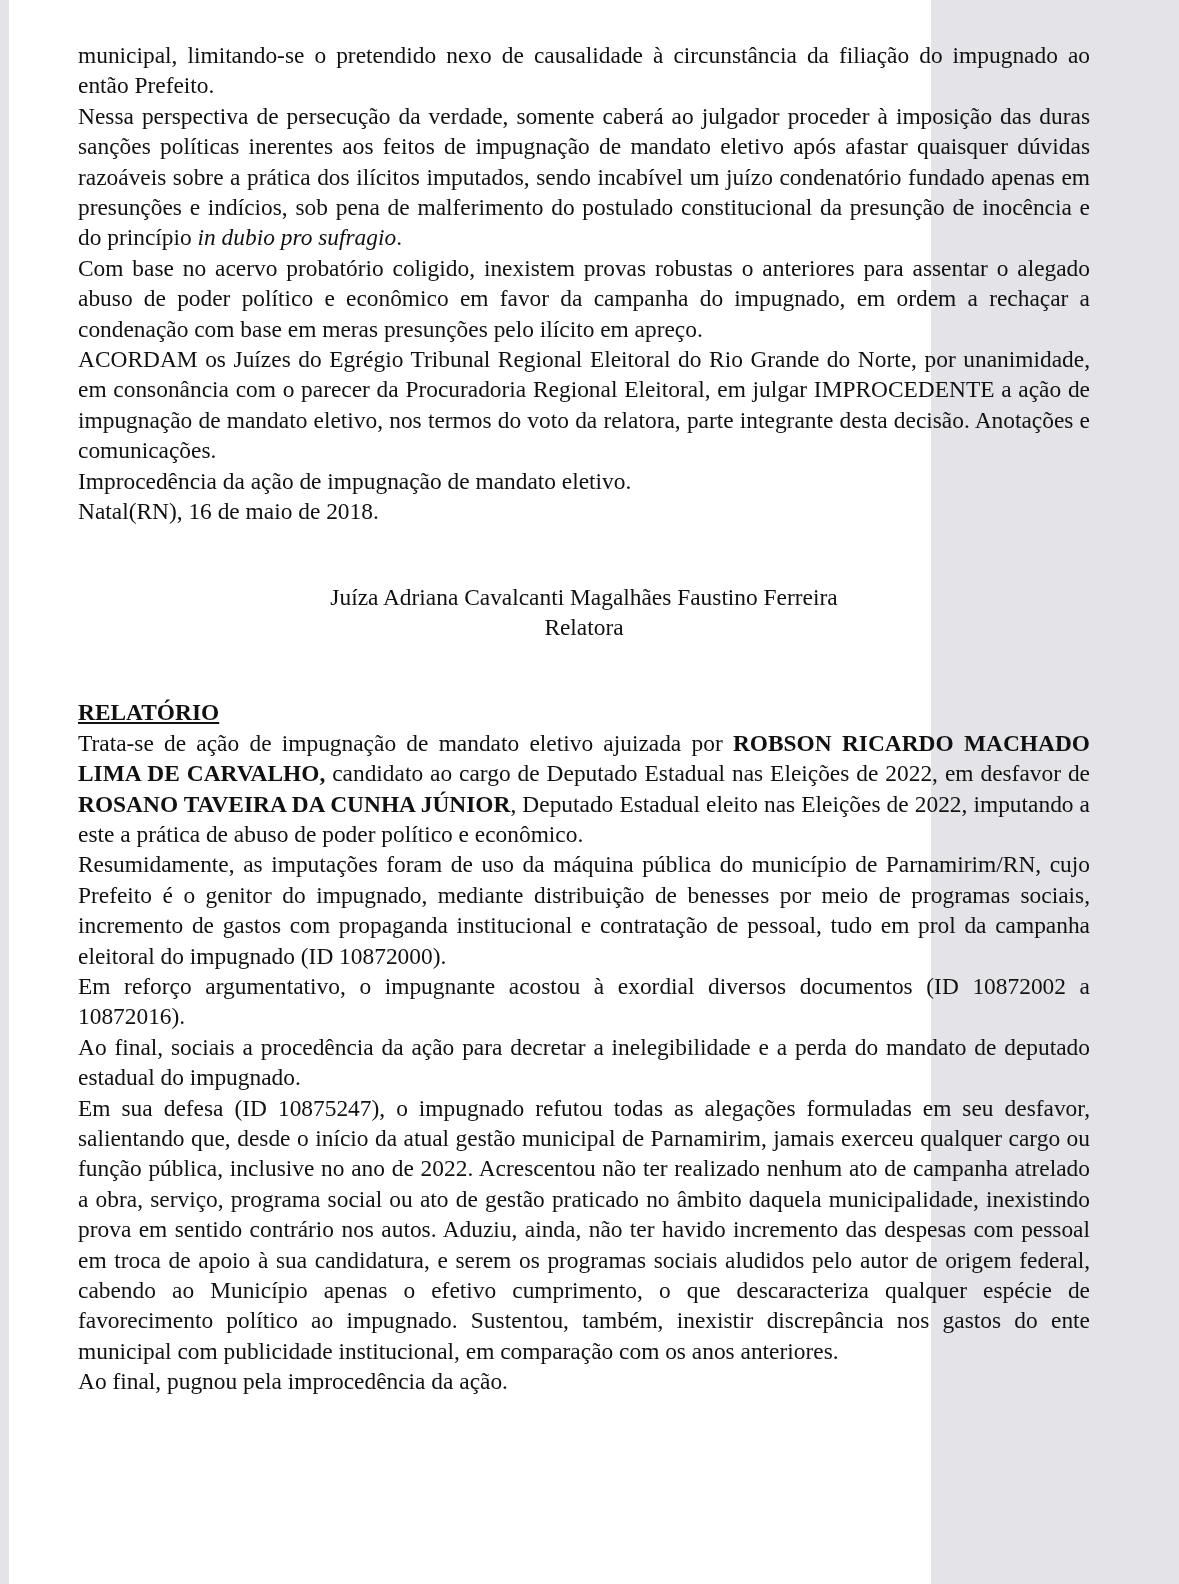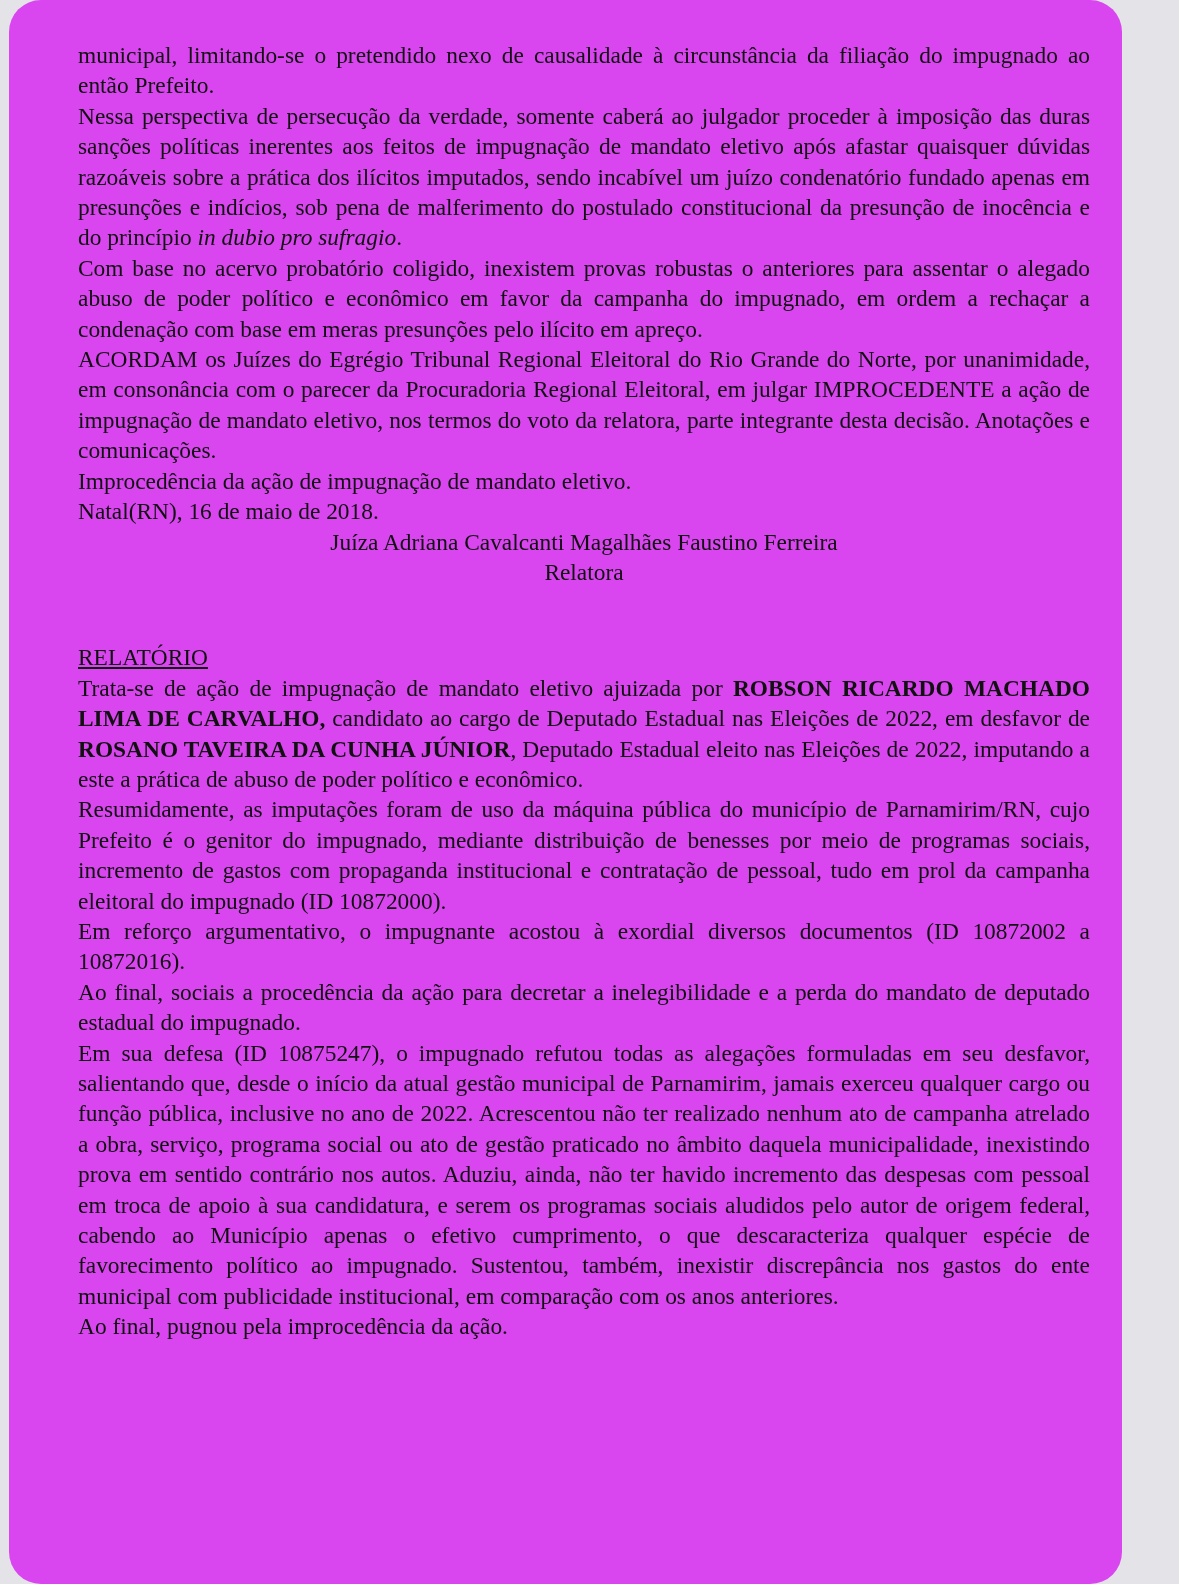--- a/index.html
+++ b/index.html
@@ -7,24 +7,23 @@
     padding: 0;
     width: 1179px;
     height: 1584px;
     background: #e4e4e8;
     overflow: hidden;
   }
   .page {
     position: absolute;
     left: 9px;
     top: 0;
-    width: 1113px;
+    width: 922px;
     height: 1584px;
-    background: #d946ef;
-    border-radius: 32px;
+    background: #ffffff;
   }
   .content {
     position: absolute;
     left: 69px;
     top: 40px;
     width: 1012px;
     font-family: "Liberation Serif", "DejaVu Serif", serif;
     font-size: 23.4px;
     line-height: 30.4px;
     color: #111111;
@@ -32,24 +31,25 @@
   .content p {
     margin: 0;
     text-align: justify;
   }
   .content p.last-left { text-align-last: left; }
   .signature {
     text-align: center !important;
     margin-top: 0;
   }
   .sig-block {
+    margin-top: 55px;
   }
   .heading {
     text-align: center;
-    font-weight: normal;
+    font-weight: bold;
     text-decoration: underline;
     margin-top: 55px !important;
   }
   .report {
   }
   b { font-weight: bold; }
   i { font-style: italic; }
 </style>
 </head>
 <body>

